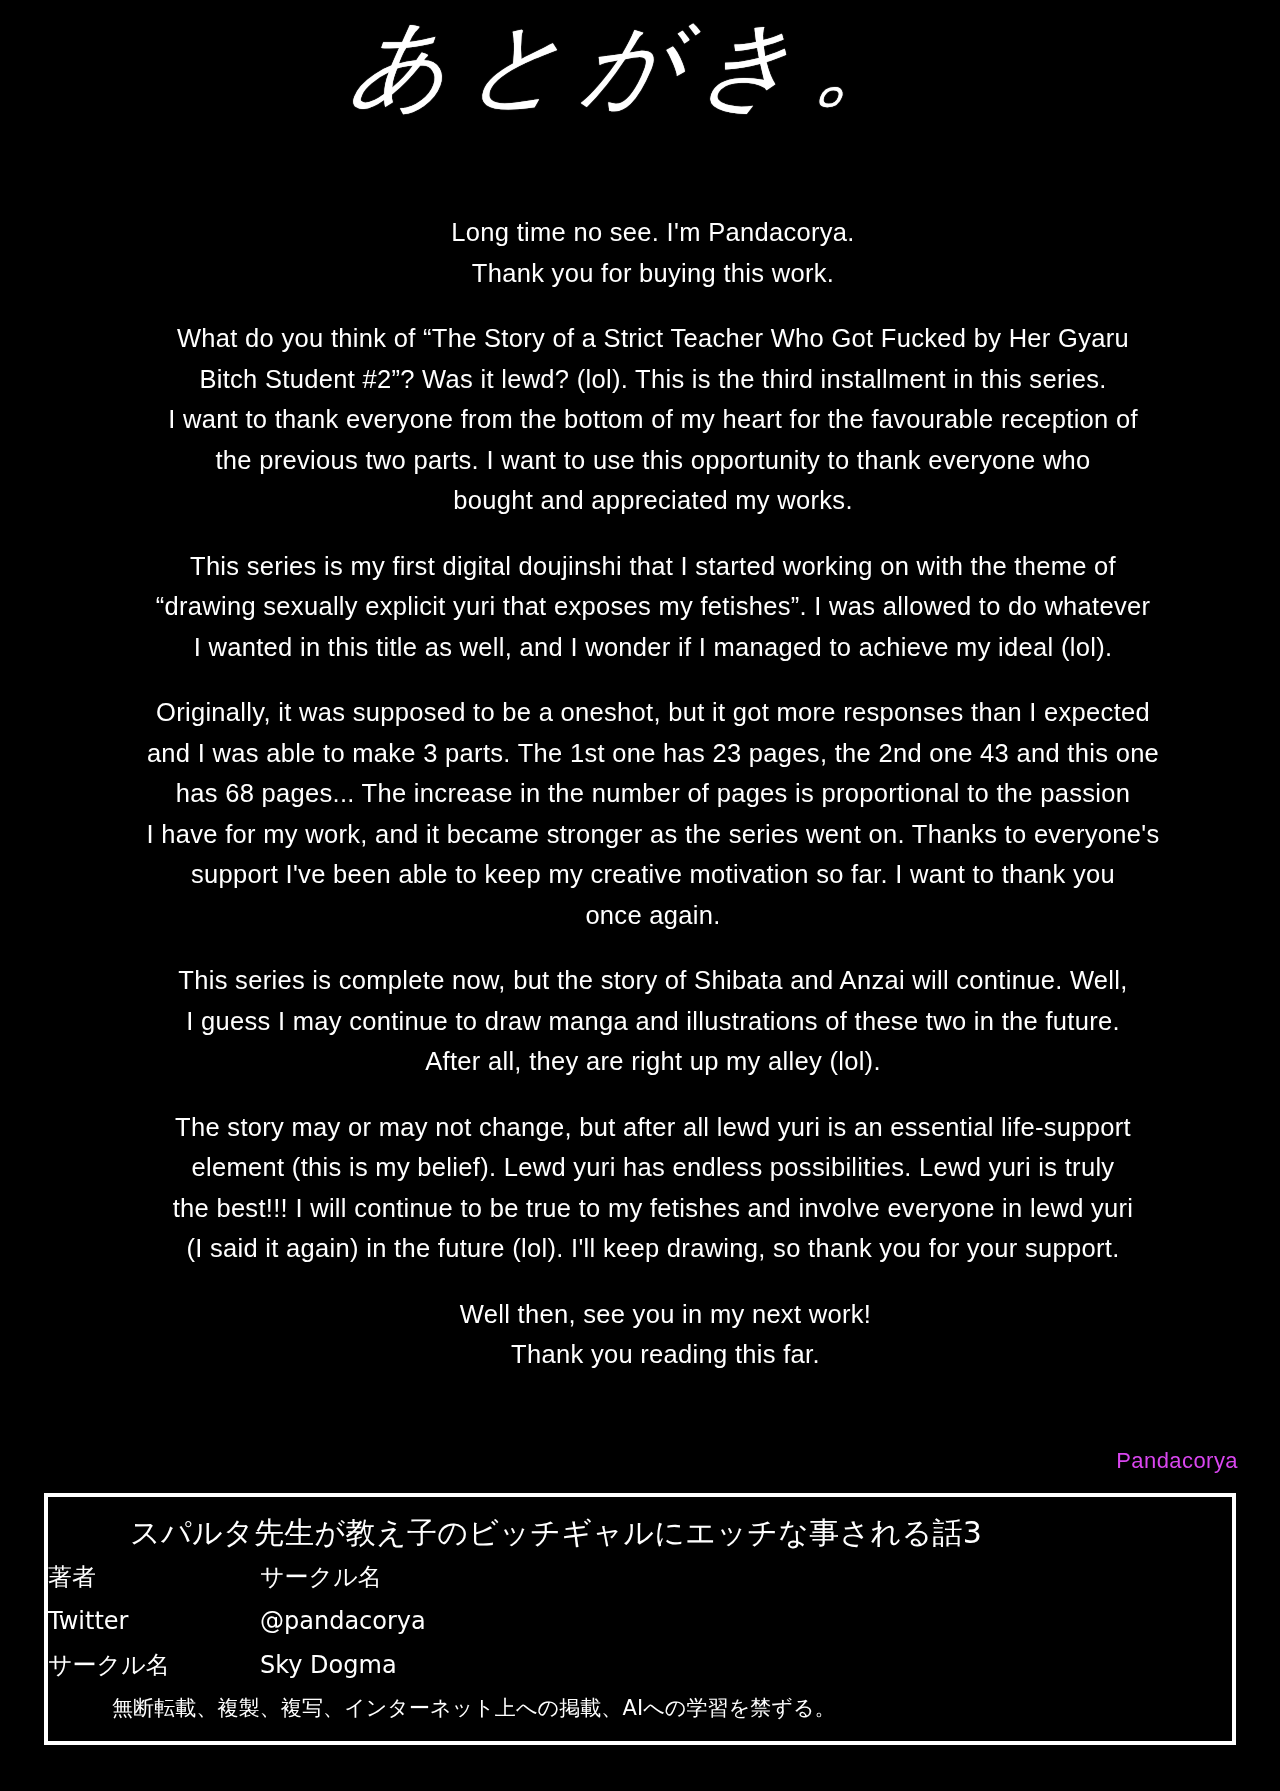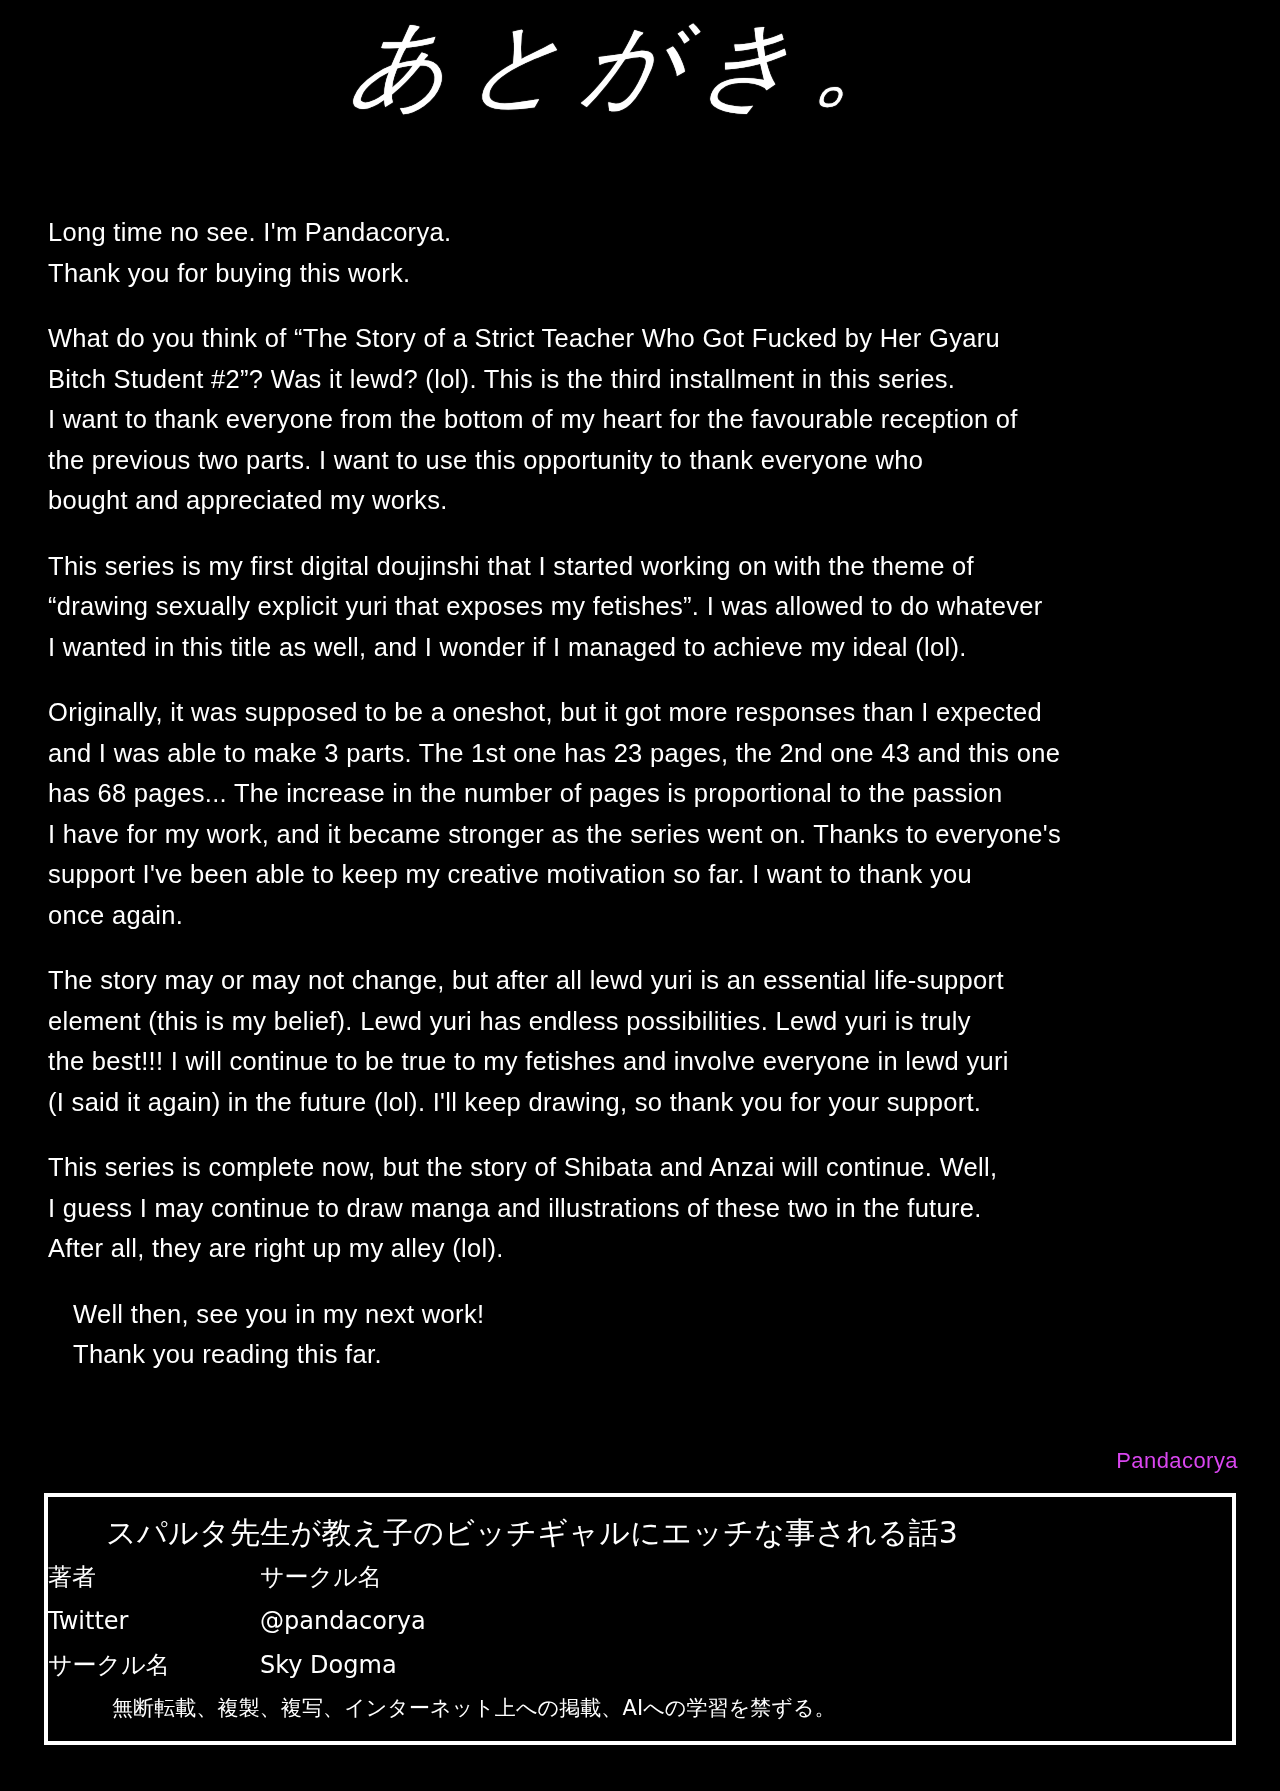--- a/index.html
+++ b/index.html
@@ -54,20 +54,21 @@
     left: 48px;
     width: 1210px;
     font-size: 25.5px;
     line-height: 40.5px;
     letter-spacing: 0.012em;
     color: #ffffff;
   }
   .para {
     margin: 0 0 25px 0;
     white-space: pre-line;
+    text-align: center;
   }
   .para:last-child { margin-bottom: 0; margin-left: 25px; }
 
   .signature {
     position: absolute;
     top: 1448px;
     right: 42px;
     font-size: 22px;
     letter-spacing: 0.02em;
     color: #d946ef;
@@ -84,20 +85,21 @@
     box-sizing: border-box;
     padding: 14px 0 0 0;
   }
   .colophon-title {
     font-family: "DejaVu Sans", sans-serif;
     font-size: 30px;
     line-height: 44px;
     padding-left: 58px;
     letter-spacing: 0.01em;
     white-space: nowrap;
+    margin-left: 24px;
   }
   .colophon-row {
     display: flex;
     align-items: baseline;
     font-size: 24px;
     line-height: 44px;
     font-family: "DejaVu Sans", sans-serif;
   }
   .colophon-label {
     width: 212px;
@@ -136,27 +138,27 @@
 bought and appreciated my works.</p>
     <p class="para">This series is my first digital doujinshi that I started working on with the theme of
 “drawing sexually explicit yuri that exposes my fetishes”. I was allowed to do whatever
 I wanted in this title as well, and I wonder if I managed to achieve my ideal (lol).</p>
     <p class="para">Originally, it was supposed to be a oneshot, but it got more responses than I expected
 and I was able to make 3 parts. The 1st one has 23 pages, the 2nd one 43 and this one
 has 68 pages... The increase in the number of pages is proportional to the passion
 I have for my work, and it became stronger as the series went on. Thanks to everyone's
 support I've been able to keep my creative motivation so far. I want to thank you
 once again.</p>
+    <p class="para">This series is complete now, but the story of Shibata and Anzai will continue. Well,
+I guess I may continue to draw manga and illustrations of these two in the future.
+After all, they are right up my alley (lol).</p>
     <p class="para">The story may or may not change, but after all lewd yuri is an essential life-support
 element (this is my belief). Lewd yuri has endless possibilities. Lewd yuri is truly
 the best!!! I will continue to be true to my fetishes and involve everyone in lewd yuri
 (I said it again) in the future (lol). I'll keep drawing, so thank you for your support.</p>
-    <p class="para">This series is complete now, but the story of Shibata and Anzai will continue. Well,
-I guess I may continue to draw manga and illustrations of these two in the future.
-After all, they are right up my alley (lol).</p>
     <p class="para">Well then, see you in my next work!
 Thank you reading this far.</p>
   </div>
 
   <div class="signature">Pandacorya</div>
 
   <div class="colophon">
     <div class="colophon-title">スパルタ先生が教え子のビッチギャルにエッチな事される話3</div>
 
     <div class="colophon-row">

